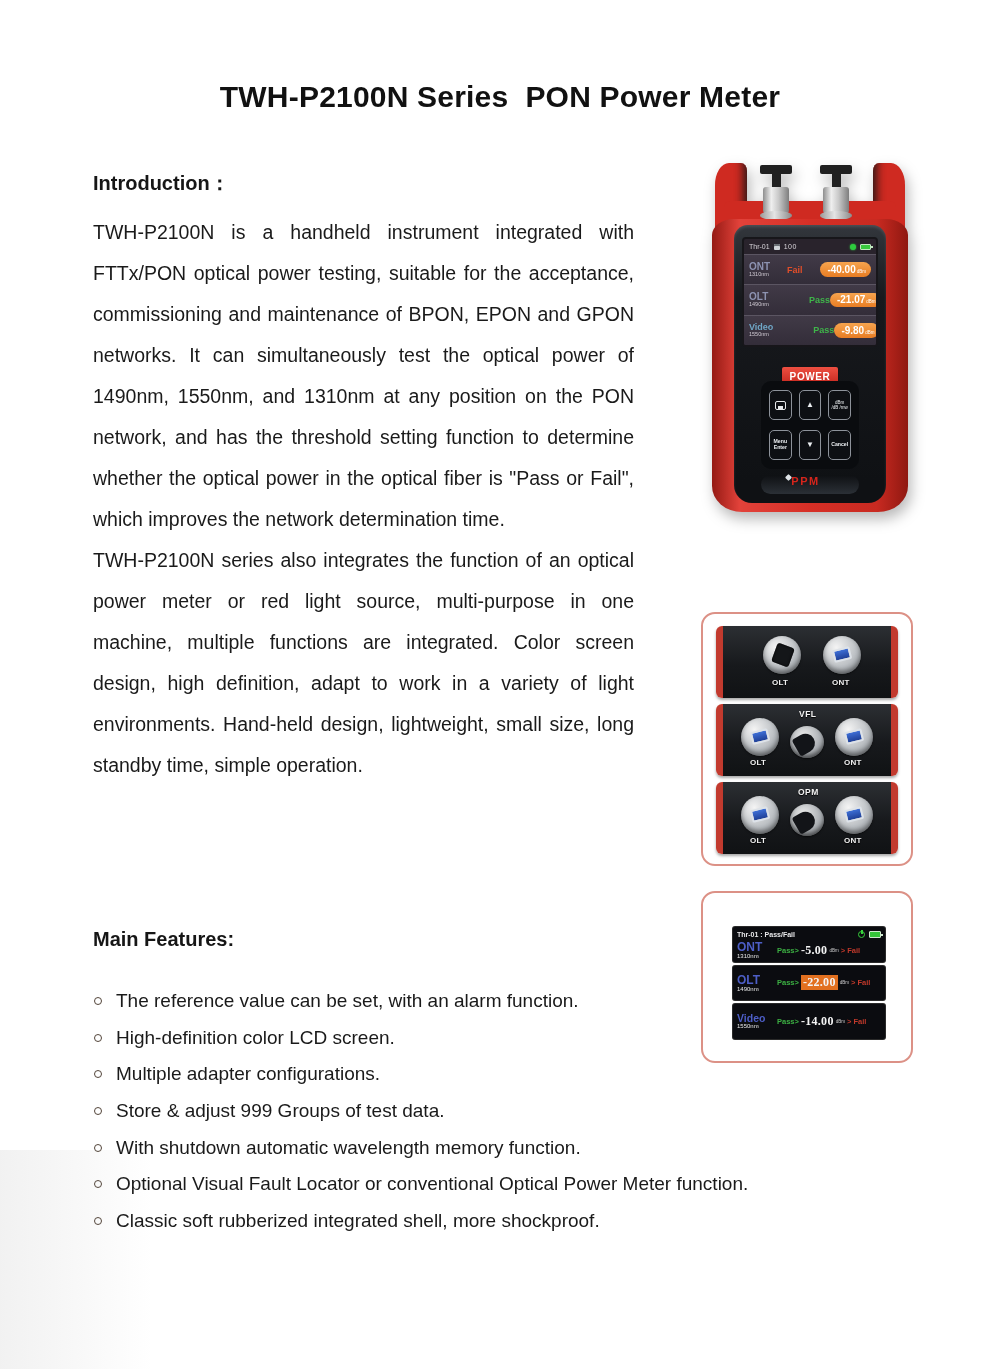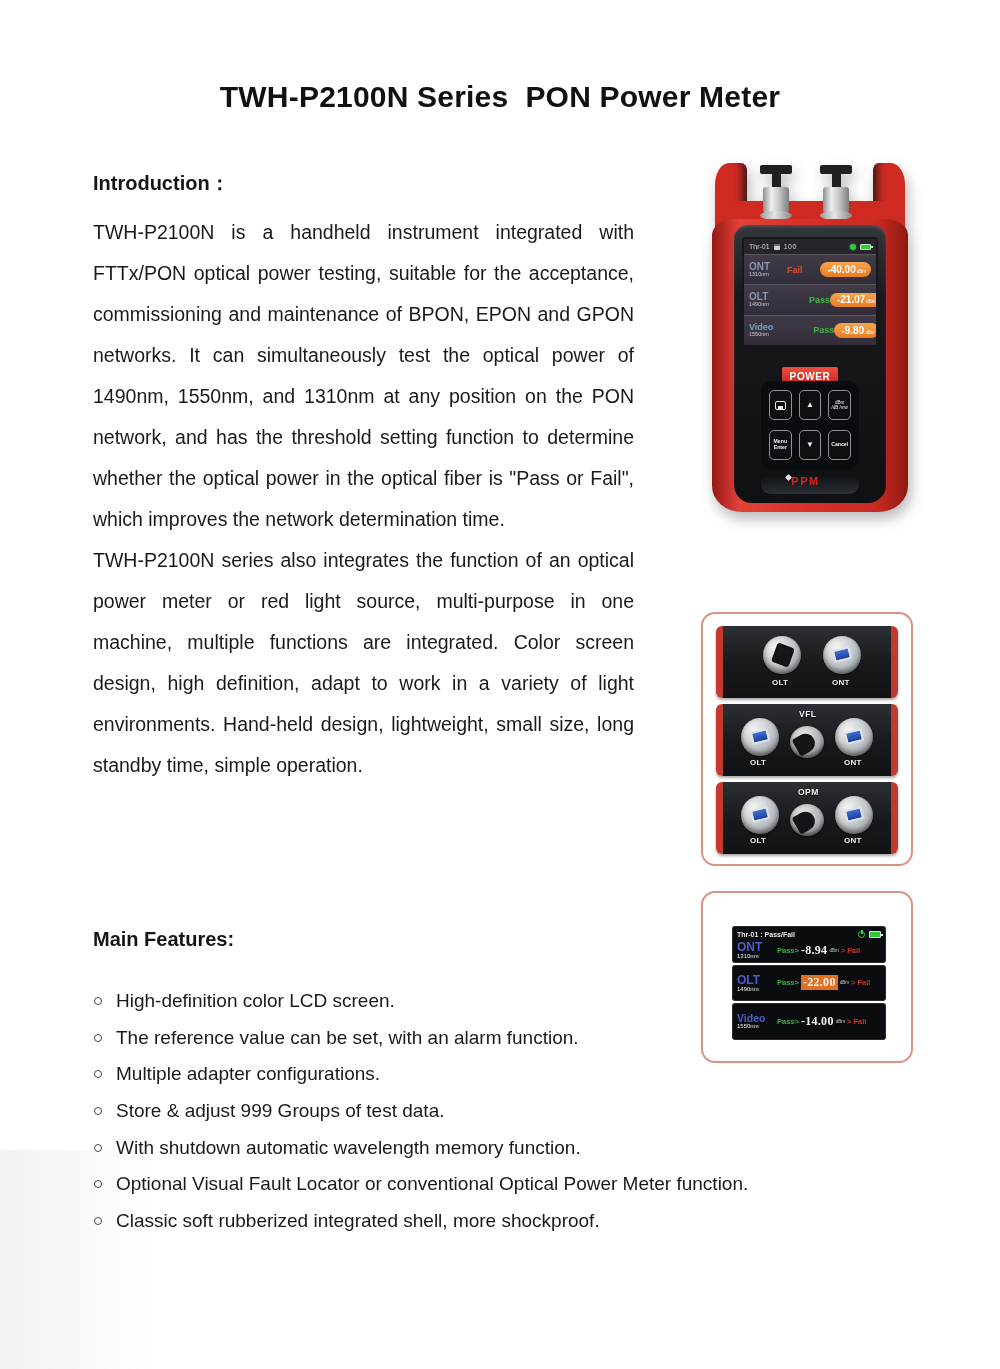--- a/index.html
+++ b/index.html
@@ -246,25 +246,25 @@
   <div class="intro-body">
     <p>TWH-P2100N is a handheld instrument integrated with FTTx/PON optical power testing, suitable for the acceptance, commissioning and maintenance of BPON,  EPON and GPON networks. It can simultaneously test the optical power of 1490nm, 1550nm, and 1310nm at any position on the PON network, and has the threshold setting function to determine whether the optical power in the optical fiber is "Pass or Fail", which improves the network determination time.</p>
     <p>TWH-P2100N series also integrates the function of an optical power meter or red light source, multi-purpose in one machine, multiple functions are integrated. Color screen design, high definition, adapt to work in a variety of light environments. Hand-held design, lightweight, small size, long standby time, simple operation.</p>
   </div>
 
   <h2 class="features-heading">Main Features:</h2>
 
   <ul class="features-list">
     <li>
         <span class="bullet-ring"></span>
+        <span>The reference value can be set, with an alarm function.</span>
+      </li>
+    <li>
+        <span class="bullet-ring"></span>
         <span>High-definition color LCD screen.</span>
-      </li>
-    <li>
-        <span class="bullet-ring"></span>
-        <span>The reference value can be set, with an alarm function.</span>
       </li>
     <li>
         <span class="bullet-ring"></span>
         <span>Multiple adapter configurations.</span>
       </li>
     <li>
         <span class="bullet-ring"></span>
         <span>Store &amp; adjust 999 Groups of test data.</span>
       </li>
     <li>
@@ -426,21 +426,21 @@
           <span class="spacer"></span>
           <span class="thr-power"></span>
           <span class="thr-batt"></span>
         </div>
         <div class="thr-row">
           <div class="wl-block">
             <div class="wl-name">ONT</div>
             <div class="wl-nm">1310nm</div>
           </div>
           <span class="pass">Pass&gt;</span>
-          <span class="val">-8.94</span>
+          <span class="val">-5.00</span>
           <span class="unit">dBm</span>
           <span class="fail">&gt; Fail</span>
         </div>
       </div>
 
       <div class="thr-block">
         <div class="thr-row">
           <div class="wl-block">
             <div class="wl-name">OLT</div>
             <div class="wl-nm">1490nm</div>

